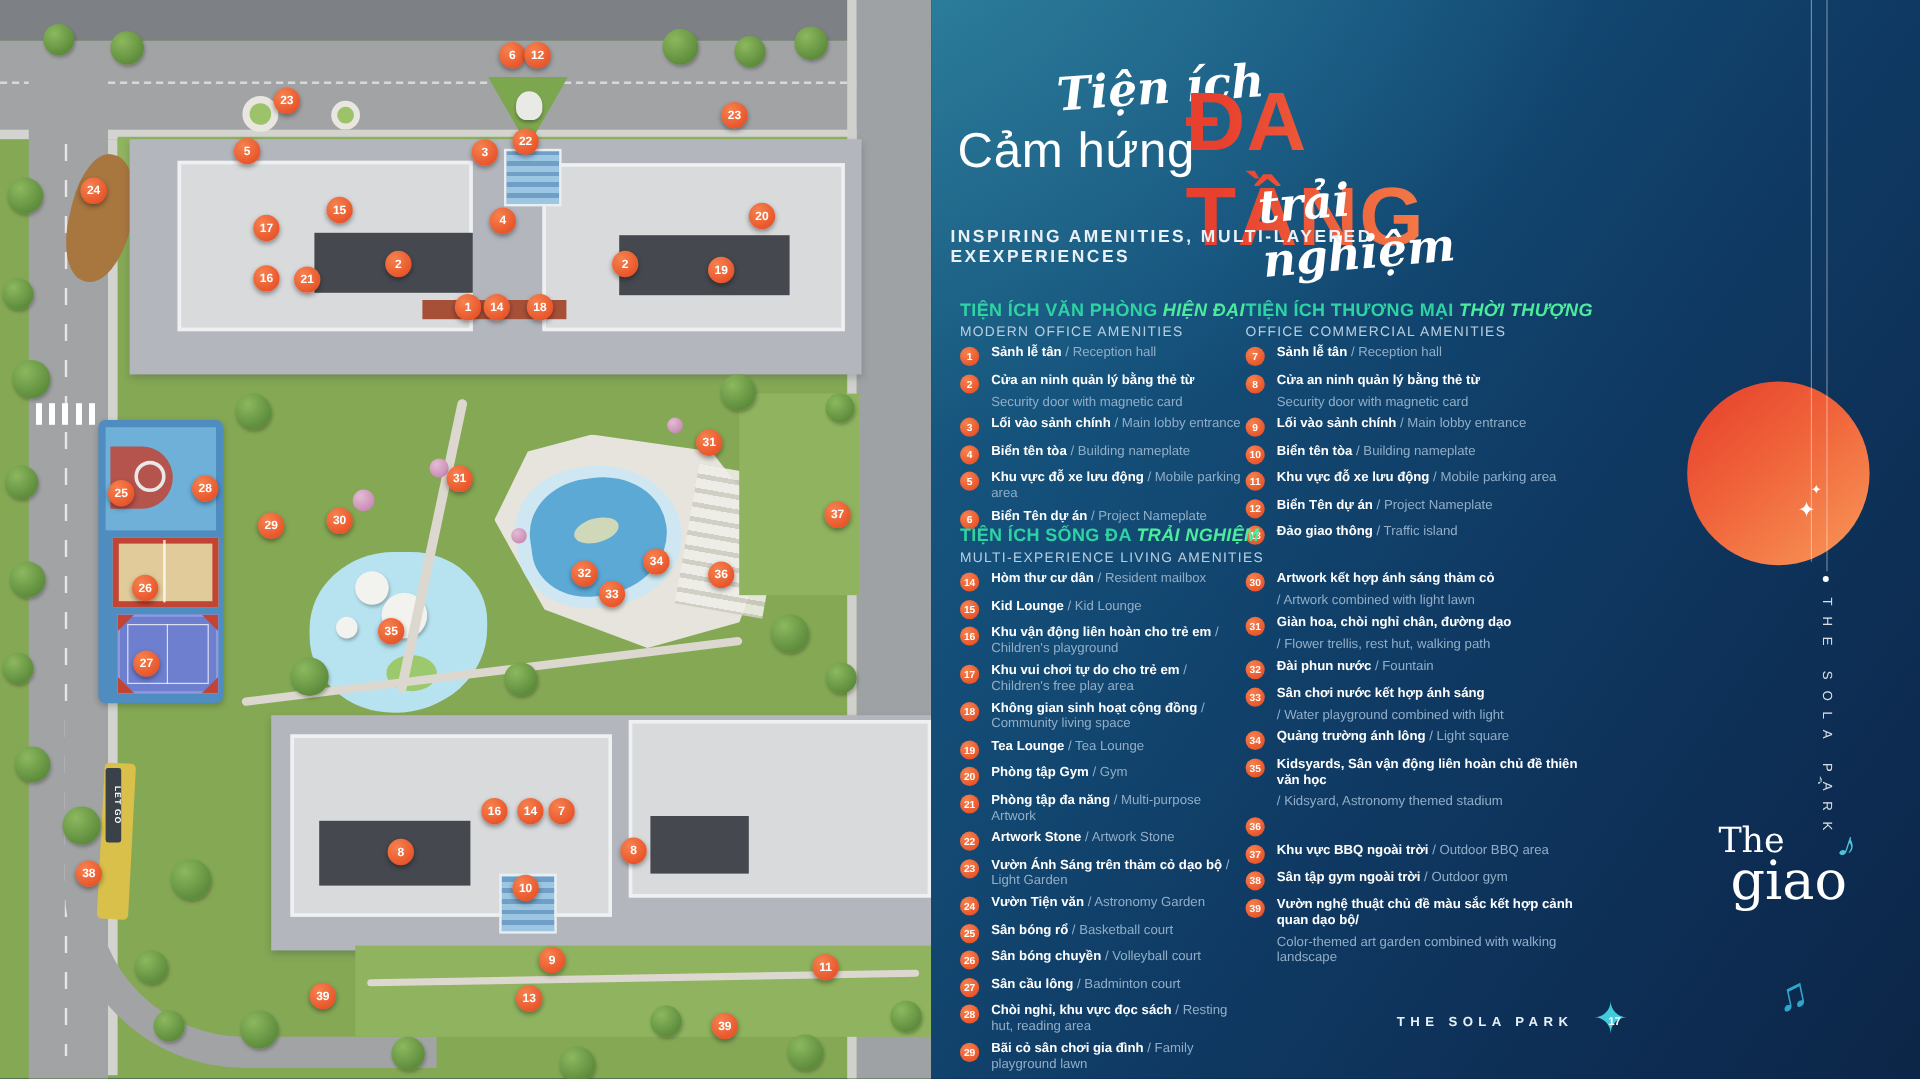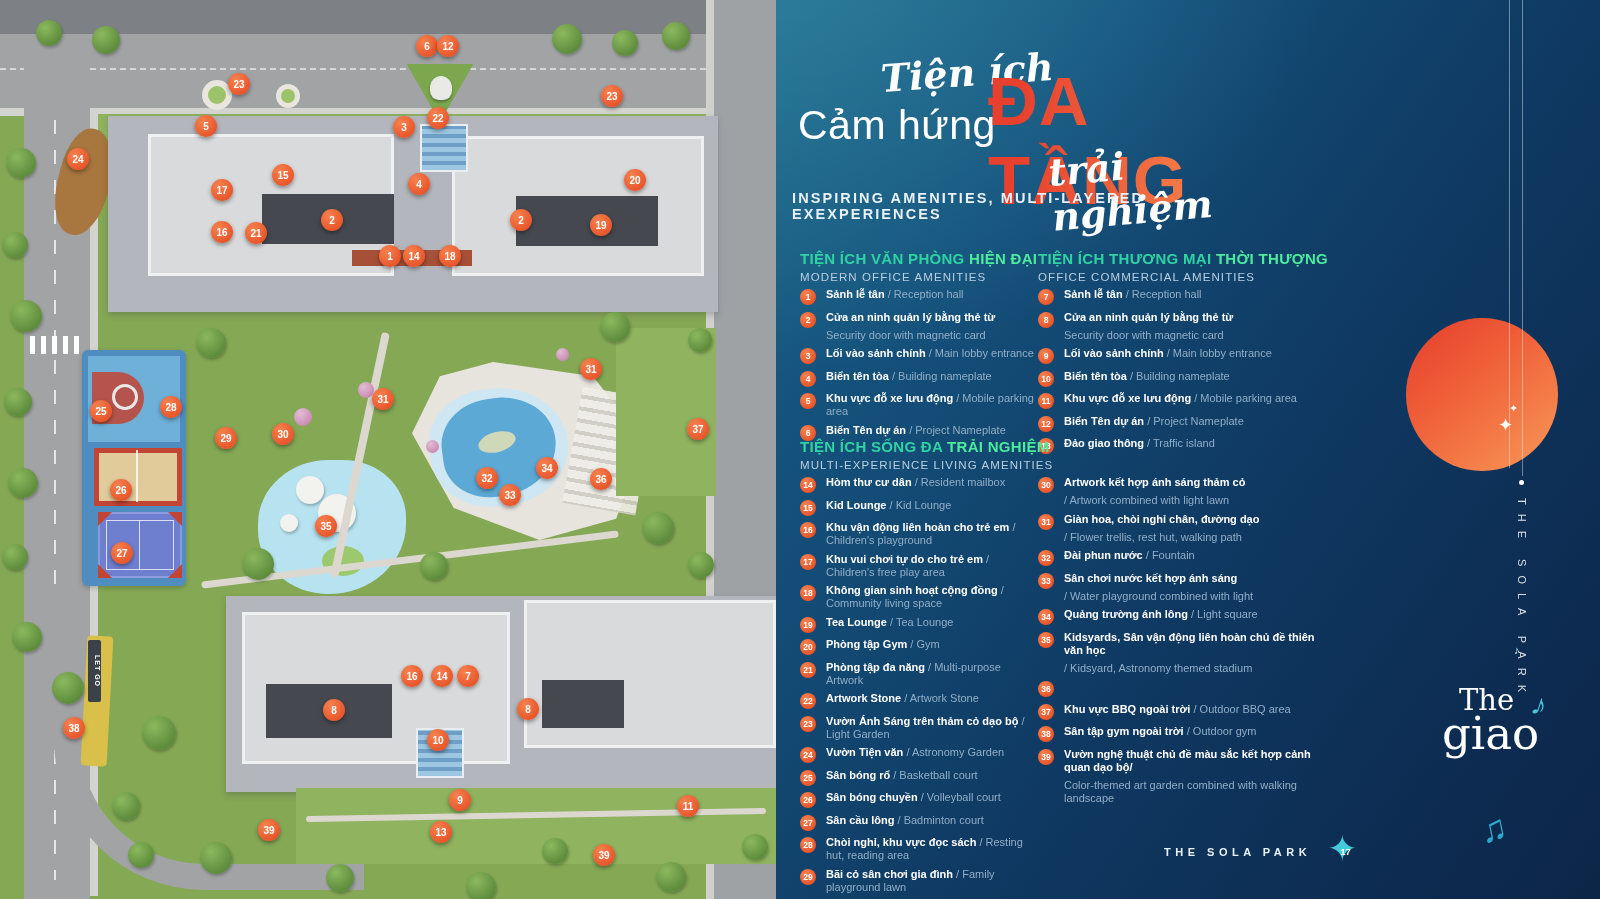--- a/index.html
+++ b/index.html
@@ -88,21 +88,21 @@
   .title-block{position:absolute;left:16px;top:50px;width:486px;height:185px;color:#fff;}
   .script{font-family:"DejaVu Serif",serif;font-style:italic;font-weight:700;color:#fff;}
   .t-script1{position:absolute;left:60px;top:0;width:230px;text-align:center;font-size:38px;transform:rotate(-4deg);}
   .t-main{position:absolute;left:6px;top:52px;font-size:41px;font-weight:500;letter-spacing:.5px;}
   .t-accent{position:absolute;left:196px;top:12px;font-size:69px;font-weight:800;letter-spacing:1px;background:linear-gradient(90deg,#e8402e 10%,#f78f4f 90%);-webkit-background-clip:text;background-clip:text;color:transparent;}
   .t-script2{position:absolute;left:258px;top:90px;font-size:38px;transform:rotate(-5deg);}
   .t-sub{position:absolute;left:0;top:140px;width:486px;text-align:left;font-size:14.5px;letter-spacing:2.1px;color:#e8f1f7;font-weight:700;}
 
   .section{position:absolute;}
   .sec-title{font-size:15px;font-weight:800;letter-spacing:.3px;color:#2fd3a3;white-space:nowrap;}
-  .sec-title .acc{color:#4deb9d;}
+  .sec-title .acc{color:#4deb9d;font-style:italic;}
   .sec-sub{font-size:11.5px;letter-spacing:1.1px;color:#b9cfe0;margin-top:4px;}
   .items{position:absolute;}
   .legend-item{display:flex;gap:10px;margin-bottom:5.5px;align-items:flex-start;}
   .badge{flex:0 0 16px;width:16px;height:16px;border-radius:50%;background:radial-gradient(circle at 35% 30%,#f6824f,#e8542a 75%);color:#fff;font-size:8.5px;font-weight:700;display:flex;align-items:center;justify-content:center;margin-top:1px;}
   .txt{font-size:11px;line-height:13px;color:#ffffff;font-weight:700;}
   .txt .en{color:#92aec7;font-weight:400;}
   .txt .en-line{display:block;color:#92aec7;font-weight:400;margin-top:5px;}
 
   .footer{position:absolute;left:388px;top:832px;display:flex;align-items:center;gap:16px;color:#e8f1f7;}
   .footer-text{font-size:11px;letter-spacing:4.5px;font-weight:600;}
@@ -114,21 +114,21 @@
   .rail-line{position:absolute;width:1px;background:rgba(255,255,255,.4);}
   .rl1{left:733px;top:0;height:468px;}
   .rl2{left:746px;top:0;height:476px;}
   .spark{position:absolute;color:#fff;}
   .sp1{left:733px;top:402px;font-size:11px;}
   .sp2{left:722px;top:414px;font-size:18px;}
   .rail-dot{position:absolute;left:743px;top:480px;width:5px;height:5px;border-radius:50%;background:#fff;}
   .v-text{position:absolute;left:752px;top:498px;font-size:11px;letter-spacing:9px;color:rgba(255,255,255,.85);font-weight:500;transform:rotate(90deg);transform-origin:top left;white-space:nowrap;}
   .note-tiny{position:absolute;left:738px;top:644px;font-size:11px;color:#bfe9ef;}
   .logo{position:absolute;left:610px;top:686px;width:190px;color:#fff;font-family:"DejaVu Serif",serif;}
-  .logo .l1{font-size:29px;margin-left:73px;line-height:28px;}
+  .logo .l1{font-size:29px;margin-left:46px;line-height:28px;}
   .logo .l2{font-size:48px;line-height:42px;letter-spacing:2px;}
   .logo .l3{font-size:45px;margin-left:56px;line-height:40px;}
   .note1{position:absolute;left:756px;top:688px;font-size:30px;color:#49c4da;transform:rotate(18deg);}
   .note2{position:absolute;left:704px;top:808px;font-size:36px;color:#2fa7cb;transform:rotate(-12deg);}
 </style>
 </head>
 <body>
 
 <div class="stage">
 

